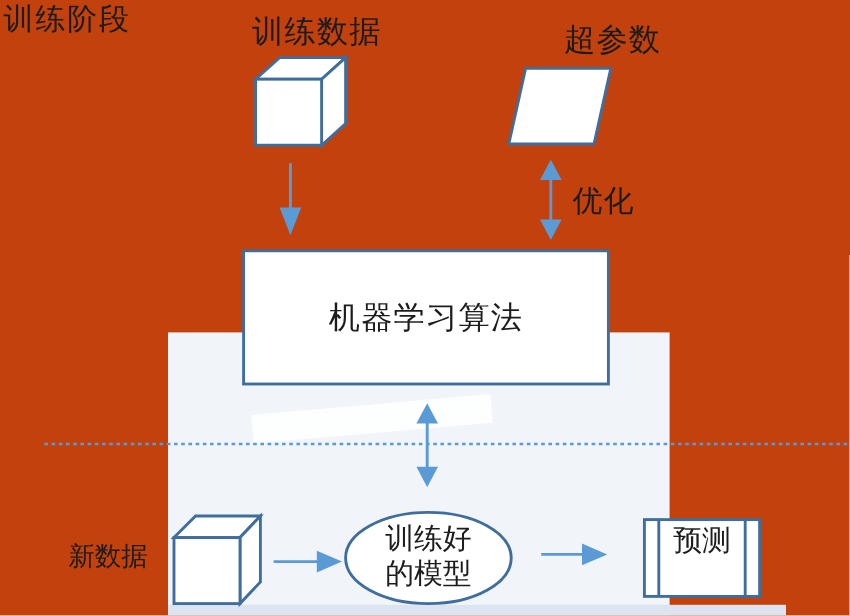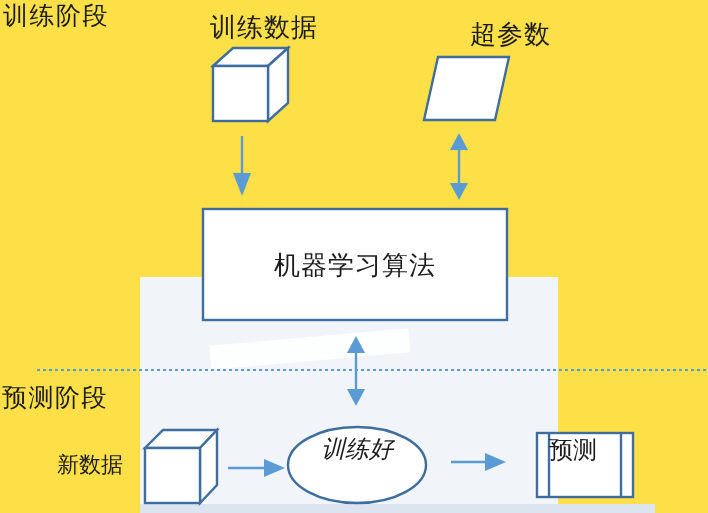--- a/index.html
+++ b/index.html
@@ -1,19 +1,19 @@
 <!DOCTYPE html>
 <html style="--shape-stroke: #3f6e9e; --arrow: #5b9bd5; --text: #1c1c1c; --watermark: #f1f4f9; --watermark-band: #dce4f0;"><head>
 <meta charset="utf-8">
 <style>
   html,body{margin:0;padding:0;background:#ffffff;}
   #canvas{
     position:relative;
     width:708px;height:513px;
-    background:#fde047;
+    background:#c2410c;
     overflow:hidden;
     font-family:"DejaVu Serif","Liberation Serif",serif;
   }
   .lbl{
     position:absolute;
     color:var(--text,#1c1c1c);
     white-space:nowrap;
     line-height:1.15;
   }
   .lbl .line{display:block;white-space:nowrap;}
@@ -106,28 +106,29 @@
       <line class="shape" x1="621" y1="433" x2="621" y2="497"></line>
     </g>
   </svg>
 
   <div class="lbl" style="left:3px;top:2px;font-size:25px;letter-spacing:1.5px;">训练阶段</div>
 
   <div class="lbl" style="left:210px;top:13px;font-size:26px;letter-spacing:1px;">训练数据</div>
 
   <div class="lbl" style="left:430px;top:20px;font-size:26px;letter-spacing:1px;margin-left:40px;">超参数</div>
 
+  <div class="lbl" style="left:477px;top:154px;font-size:25px;letter-spacing:1px;">优化</div>
 
   <div class="lbl" style="left:203px;top:251px;width:304px;text-align:center;font-size:26px;letter-spacing:1px;">机器学习算法</div>
 
-  <div class="lbl" style="left:2px;top:384px;font-size:25px;letter-spacing:1.5px;">预测阶段</div>
 
   <div class="lbl" style="left:57px;top:452px;font-size:22px;">新数据</div>
 
-  <div class="lbl" style="left:288px;top:435px;width:138px;text-align:center;font-size:24px;line-height:29px;font-style:italic;">
+  <div class="lbl" style="left:288px;top:435px;width:138px;text-align:center;font-size:24px;line-height:29px;">
     <span class="line">训练好</span>
+    <span class="line">的模型</span>
   </div>
 
-  <div class="lbl" style="left:549px;top:437px;width:72px;font-size:24px;line-height:27px;">
+  <div class="lbl" style="left:549px;top:437px;width:72px;text-align:center;font-size:24px;line-height:27px;">
     <span class="line">预测</span>
   </div>
 
 </div>
 
 </body></html>

